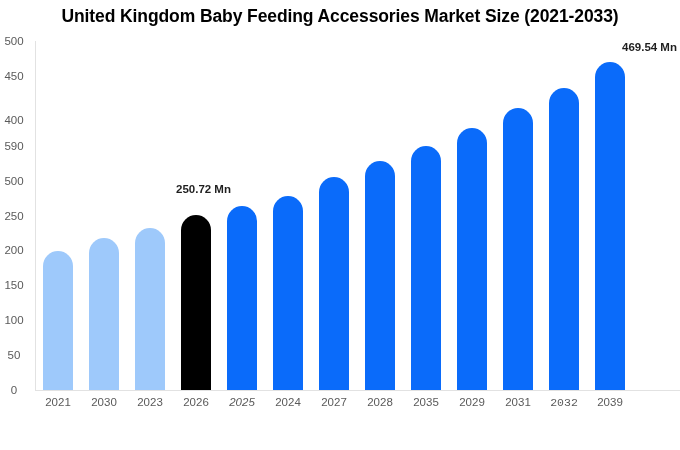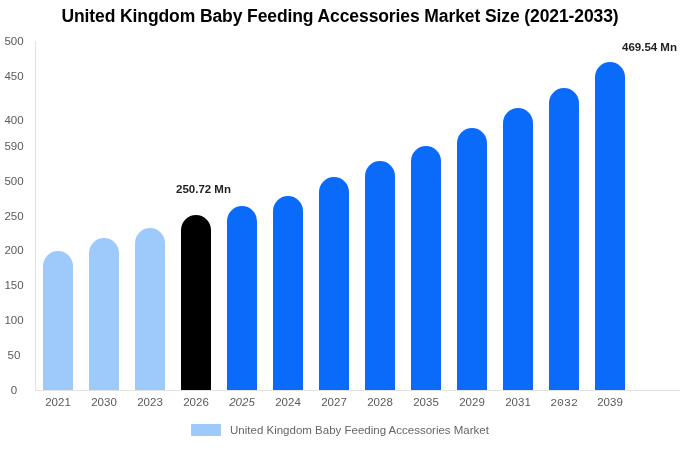--- a/index.html
+++ b/index.html
@@ -143,18 +143,14 @@
           <div class="bar" style="height: 327.739px; background: rgb(10, 107, 250);"></div>
         </div>
         <div class="xlabel" style="left: 552px;">2039</div>
       </div>
   </div>
 
   <div class="dlabel" id="label-base">250.72 Mn</div>
 
   <div class="dlabel" id="label-forecast">469.54 Mn</div>
 
-  <div class="legend">
-    <span class="legend-swatch" id="legend-swatch" style="background: rgb(158, 201, 251);"></span>
-    <span class="legend-text">United Kingdom Baby Feeding Accessories Market</span>
-  </div>
 
 </div>
 
 </body></html>

